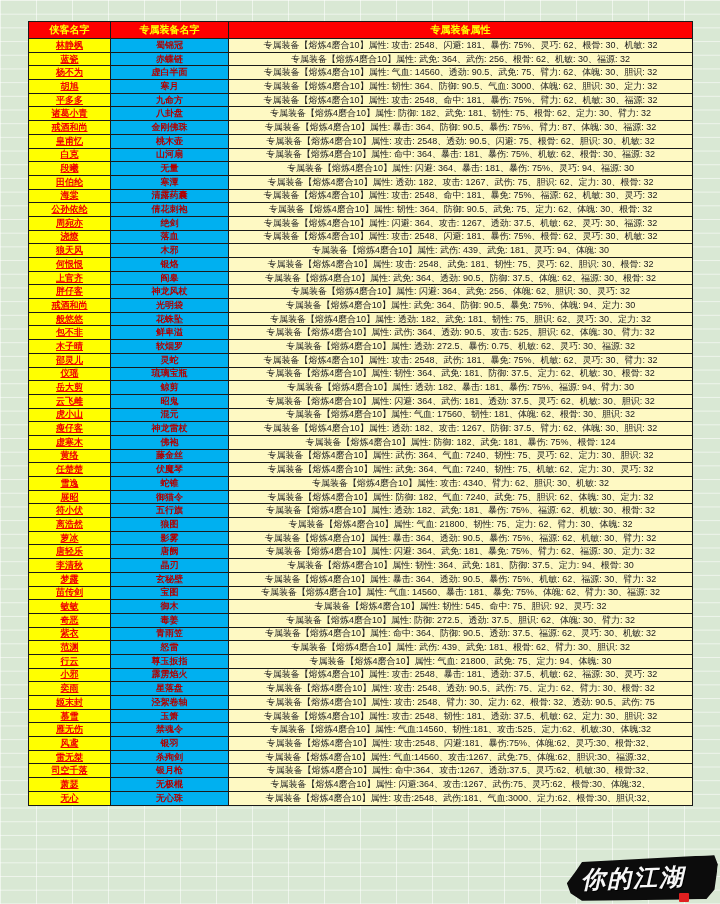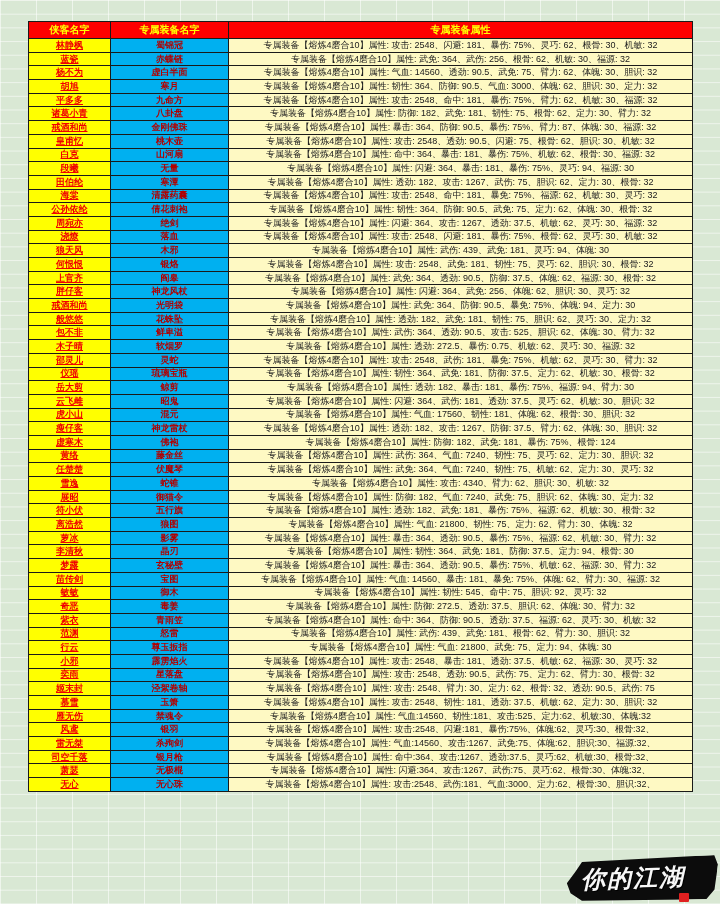--- a/index.html
+++ b/index.html
@@ -285,20 +285,25 @@
     <td class="c-equip">狼图</td>
     <td class="c-attrs">专属装备【熔炼4磨合10】属性: 气血: 21800、韧性: 75、定力: 62、臂力: 30、体魄: 32</td>
   </tr>
 
   <tr>
     <td class="c-name">萝冰</td>
     <td class="c-equip">影雾</td>
     <td class="c-attrs">专属装备【熔炼4磨合10】属性: 暴击: 364、透劲: 90.5、暴伤: 75%、福源: 62、机敏: 30、臂力: 32</td>
   </tr>
 
+  <tr>
+    <td class="c-name">唐轻乐</td>
+    <td class="c-equip">唐阙</td>
+    <td class="c-attrs">专属装备【熔炼4磨合10】属性: 闪避: 364、武免: 181、暴免: 75%、臂力: 62、福源: 30、定力: 32</td>
+  </tr>
 
   <tr>
     <td class="c-name">李清秋</td>
     <td class="c-equip">晶刃</td>
     <td class="c-attrs">专属装备【熔炼4磨合10】属性: 韧性: 364、武免: 181、防御: 37.5、定力: 94、根骨: 30</td>
   </tr>
 
   <tr>
     <td class="c-name">梦露</td>
     <td class="c-equip">玄秘壁</td>

